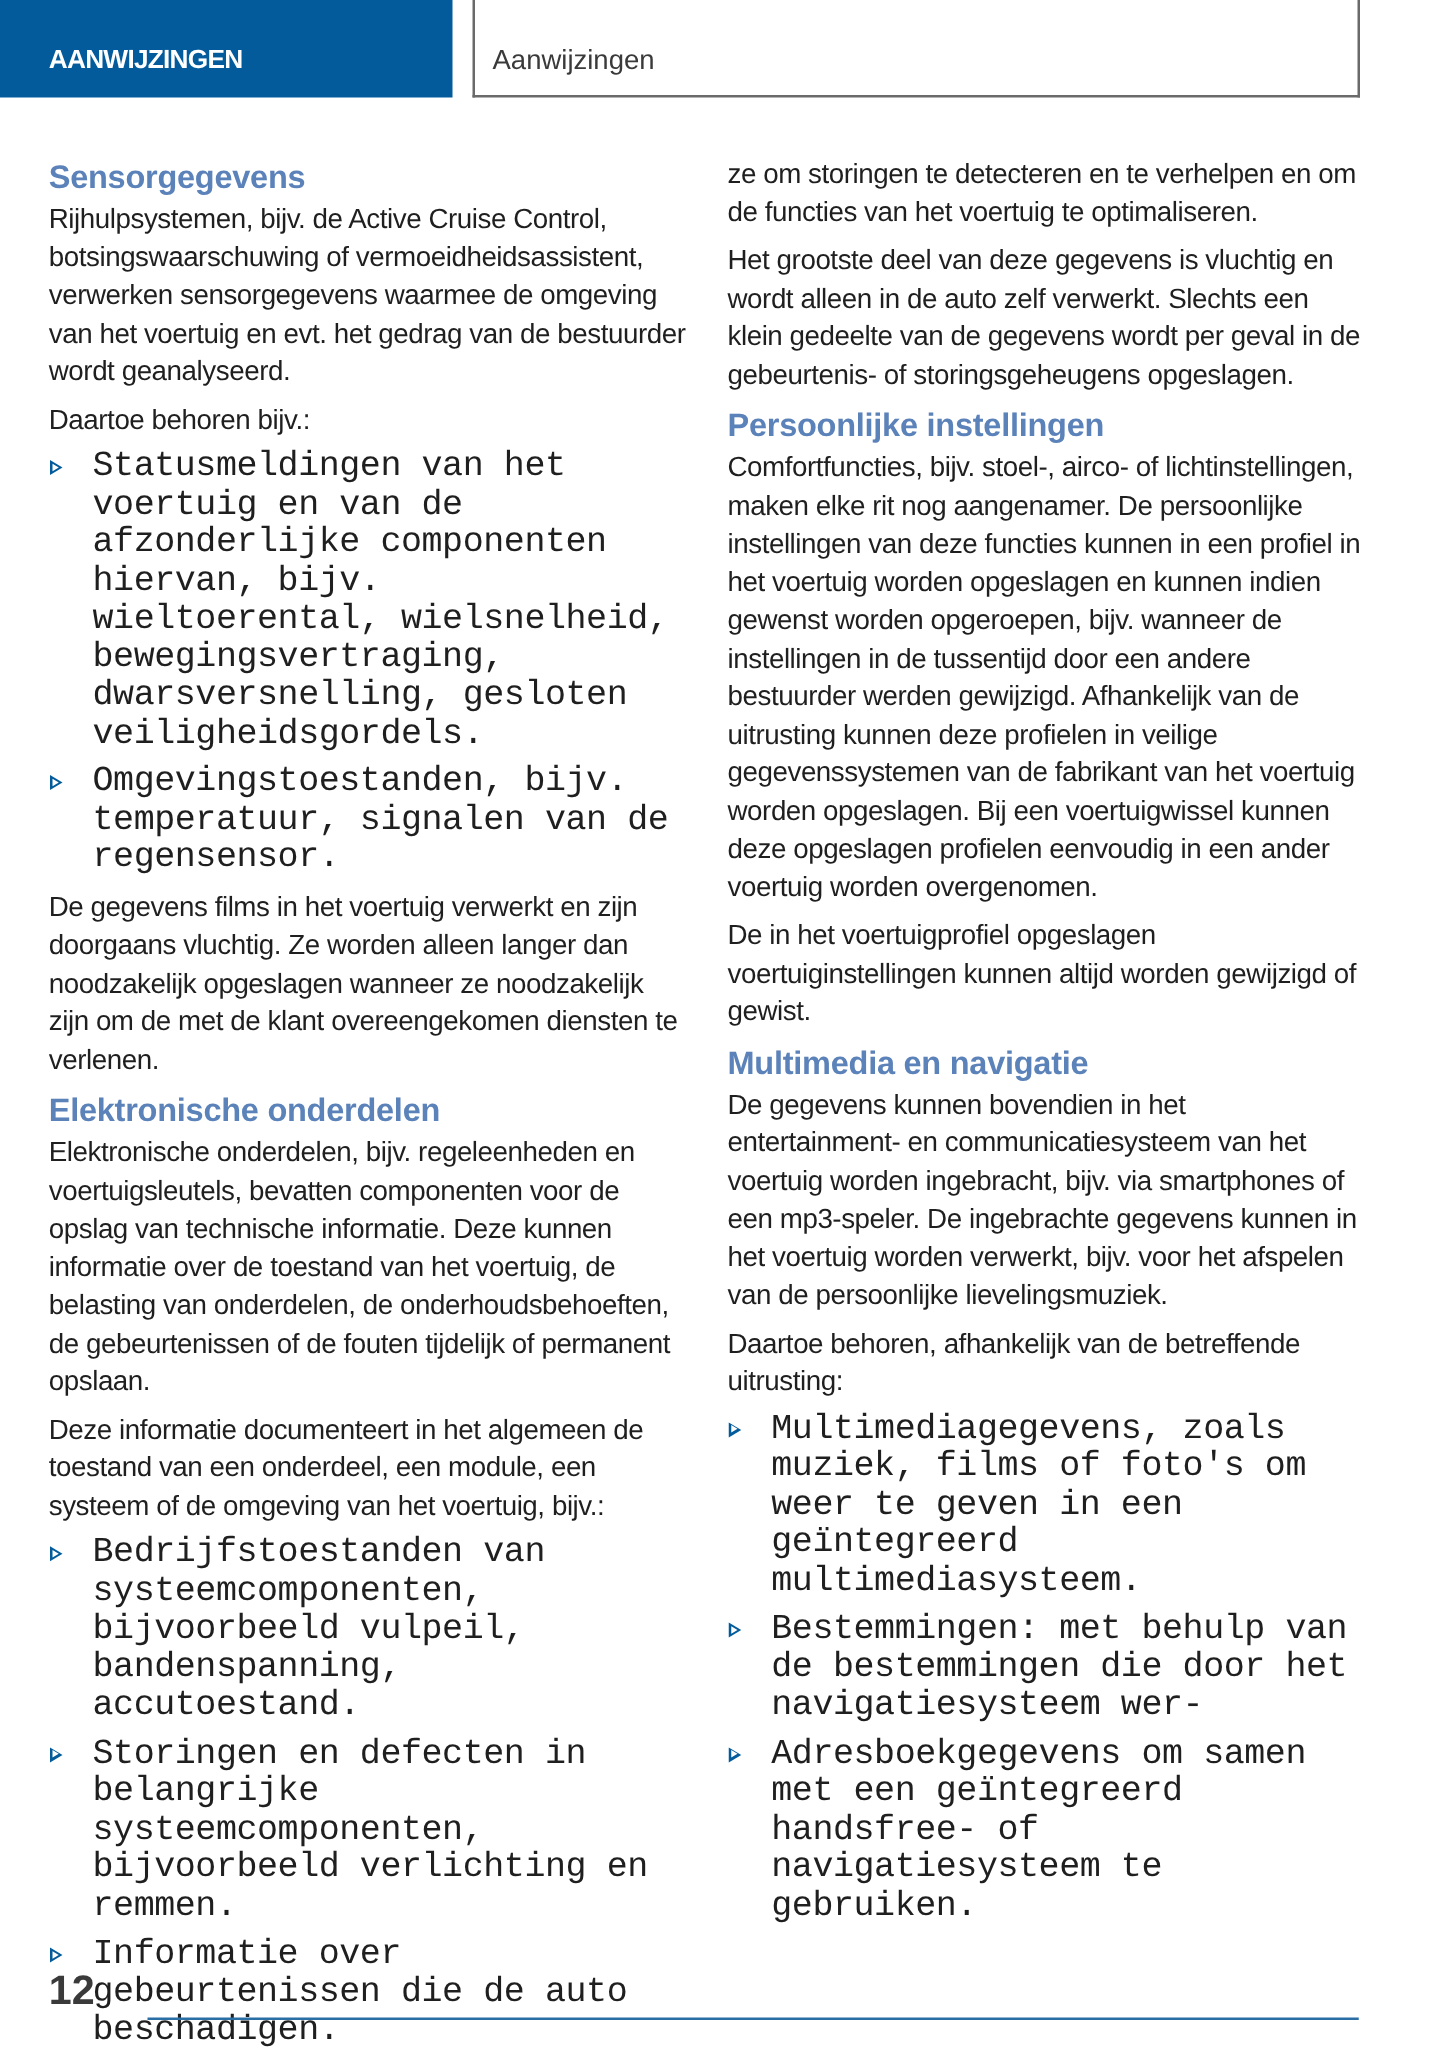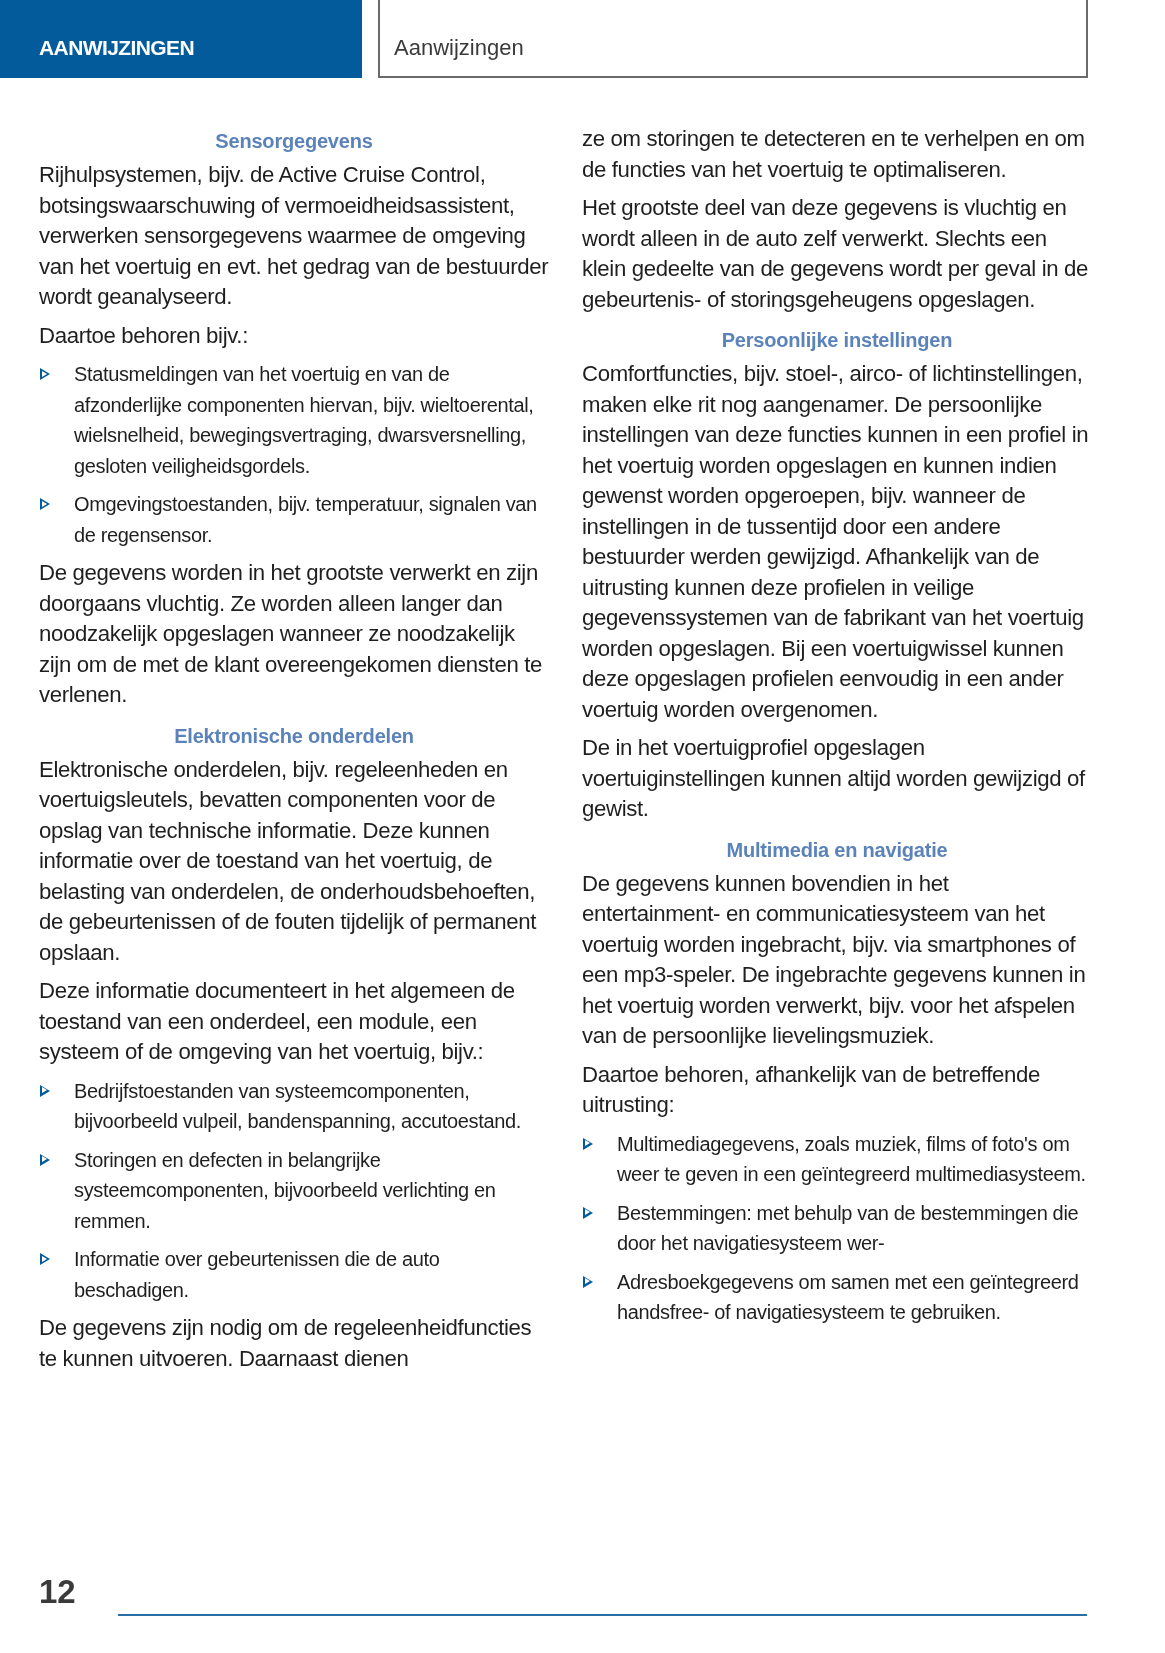--- a/index.html
+++ b/index.html
@@ -8,26 +8,26 @@
   .hdr-blue { position: absolute; left: 0; top: 0; width: 362px; height: 78px; background: #035b9b; }
   .hdr-blue-label { position: absolute; left: 39px; top: 36px; font-size: 21px; font-weight: bold;
                     color: #ffffff; letter-spacing: -0.6px; }
   .hdr-box { position: absolute; left: 378px; top: -2px; width: 706px; height: 78px;
              border: 2px solid #6a6a6a; border-top: none; background: #fff; }
   .hdr-box-label { position: absolute; left: 14px; top: 37px; font-size: 22px; color: #3a3a3a; }
   .col { position: absolute; top: 124px; width: 510px; }
   .col-left { left: 39px; }
   .col-right { left: 582px; }
   .col p { margin: 0 0 8px 0; font-size: 22.2px; line-height: 30.5px; letter-spacing: -0.35px; }
-  .col h2 { margin: 0 0 2px 0; font-size: 20px; line-height: 34px; font-weight: bold;
-            color: #5b82b9; letter-spacing: -0.2px; text-align: center; }
+  .col h2 { margin: 0 0 2px 0; font-size: 26px; line-height: 34px; font-weight: bold;
+            color: #5b82b9; letter-spacing: -0.2px; }
   .col h2.spaced { margin-top: 8px; }
   .col ul { list-style: none; margin: 0 0 8px 0; padding: 0; }
   .col li { position: relative; padding-left: 35px; margin: 0 0 8px 0;
-            font-size: 20px; line-height: 30.5px; letter-spacing: -0.35px; }
+            font-size: 28px; line-height: 30.5px; letter-spacing: -0.35px; font-family: Liberation Mono, monospace; }
   .bullet { position: absolute; left: 1px; top: 9px; width: 0; height: 0;
             border-top: 6px solid transparent; border-bottom: 6px solid transparent;
             border-left: 10px solid #035b9b; }
   .bullet::after { content: ""; position: absolute; left: -8px; top: -3.5px; width: 0; height: 0;
             border-top: 3.5px solid transparent; border-bottom: 3.5px solid transparent;
             border-left: 5px solid #ffffff; }
   .page-num { position: absolute; left: 39px; top: 1573px; font-size: 33px; font-weight: bold;
               color: #3a3a3a; }
   .footer-line { position: absolute; left: 118px; top: 1614px; width: 969px; height: 2px;
                  background: #2a6ea6; }
@@ -43,21 +43,21 @@
 </div>
 
 <div class="col col-left">
   <h2>Sensorgegevens</h2>
   <p>Rijhulpsystemen, bijv. de Active Cruise Control, botsingswaarschuwing of vermoeidheidsassistent, verwerken sensorgegevens waarmee de omgeving van het voertuig en evt. het gedrag van de bestuurder wordt geanalyseerd.</p>
   <p>Daartoe behoren bijv.:</p>
   <ul>
     <li><span class="bullet"></span><span>Statusmeldingen van het voertuig en van de afzonderlijke componenten hiervan, bijv. wieltoerental, wielsnelheid, bewegingsvertraging, dwarsversnelling, gesloten veiligheidsgordels.</span></li>
     <li><span class="bullet"></span><span>Omgevingstoestanden, bijv. temperatuur, signalen van de regensensor.</span></li>
   </ul>
-  <p>De gegevens worden in het grootste verwerkt en zijn doorgaans vluchtig. Ze worden alleen langer dan noodzakelijk opgeslagen wanneer ze noodzakelijk zijn om de met de klant overeengekomen diensten te verlenen.</p>
+  <p>De gegevens films in het voertuig verwerkt en zijn doorgaans vluchtig. Ze worden alleen langer dan noodzakelijk opgeslagen wanneer ze noodzakelijk zijn om de met de klant overeengekomen diensten te verlenen.</p>
 
   <h2 class="spaced">Elektronische onderdelen</h2>
   <p>Elektronische onderdelen, bijv. regeleenheden en voertuigsleutels, bevatten componenten voor de opslag van technische informatie. Deze kunnen informatie over de toestand van het voertuig, de belasting van onderdelen, de onderhoudsbehoeften, de gebeurtenissen of de fouten tijdelijk of permanent opslaan.</p>
   <p>Deze informatie documenteert in het algemeen de toestand van een onderdeel, een module, een systeem of de omgeving van het voertuig, bijv.:</p>
   <ul>
     <li><span class="bullet"></span><span>Bedrijfstoestanden van systeemcomponenten, bijvoorbeeld vulpeil, bandenspanning, accutoestand.</span></li>
     <li><span class="bullet"></span><span>Storingen en defecten in belangrijke systeemcomponenten, bijvoorbeeld verlichting en remmen.</span></li>
     <li><span class="bullet"></span><span>Informatie over gebeurtenissen die de auto beschadigen.</span></li>
   </ul>
   <p>De gegevens zijn nodig om de regeleenheidfuncties te kunnen uitvoeren. Daarnaast dienen</p>

